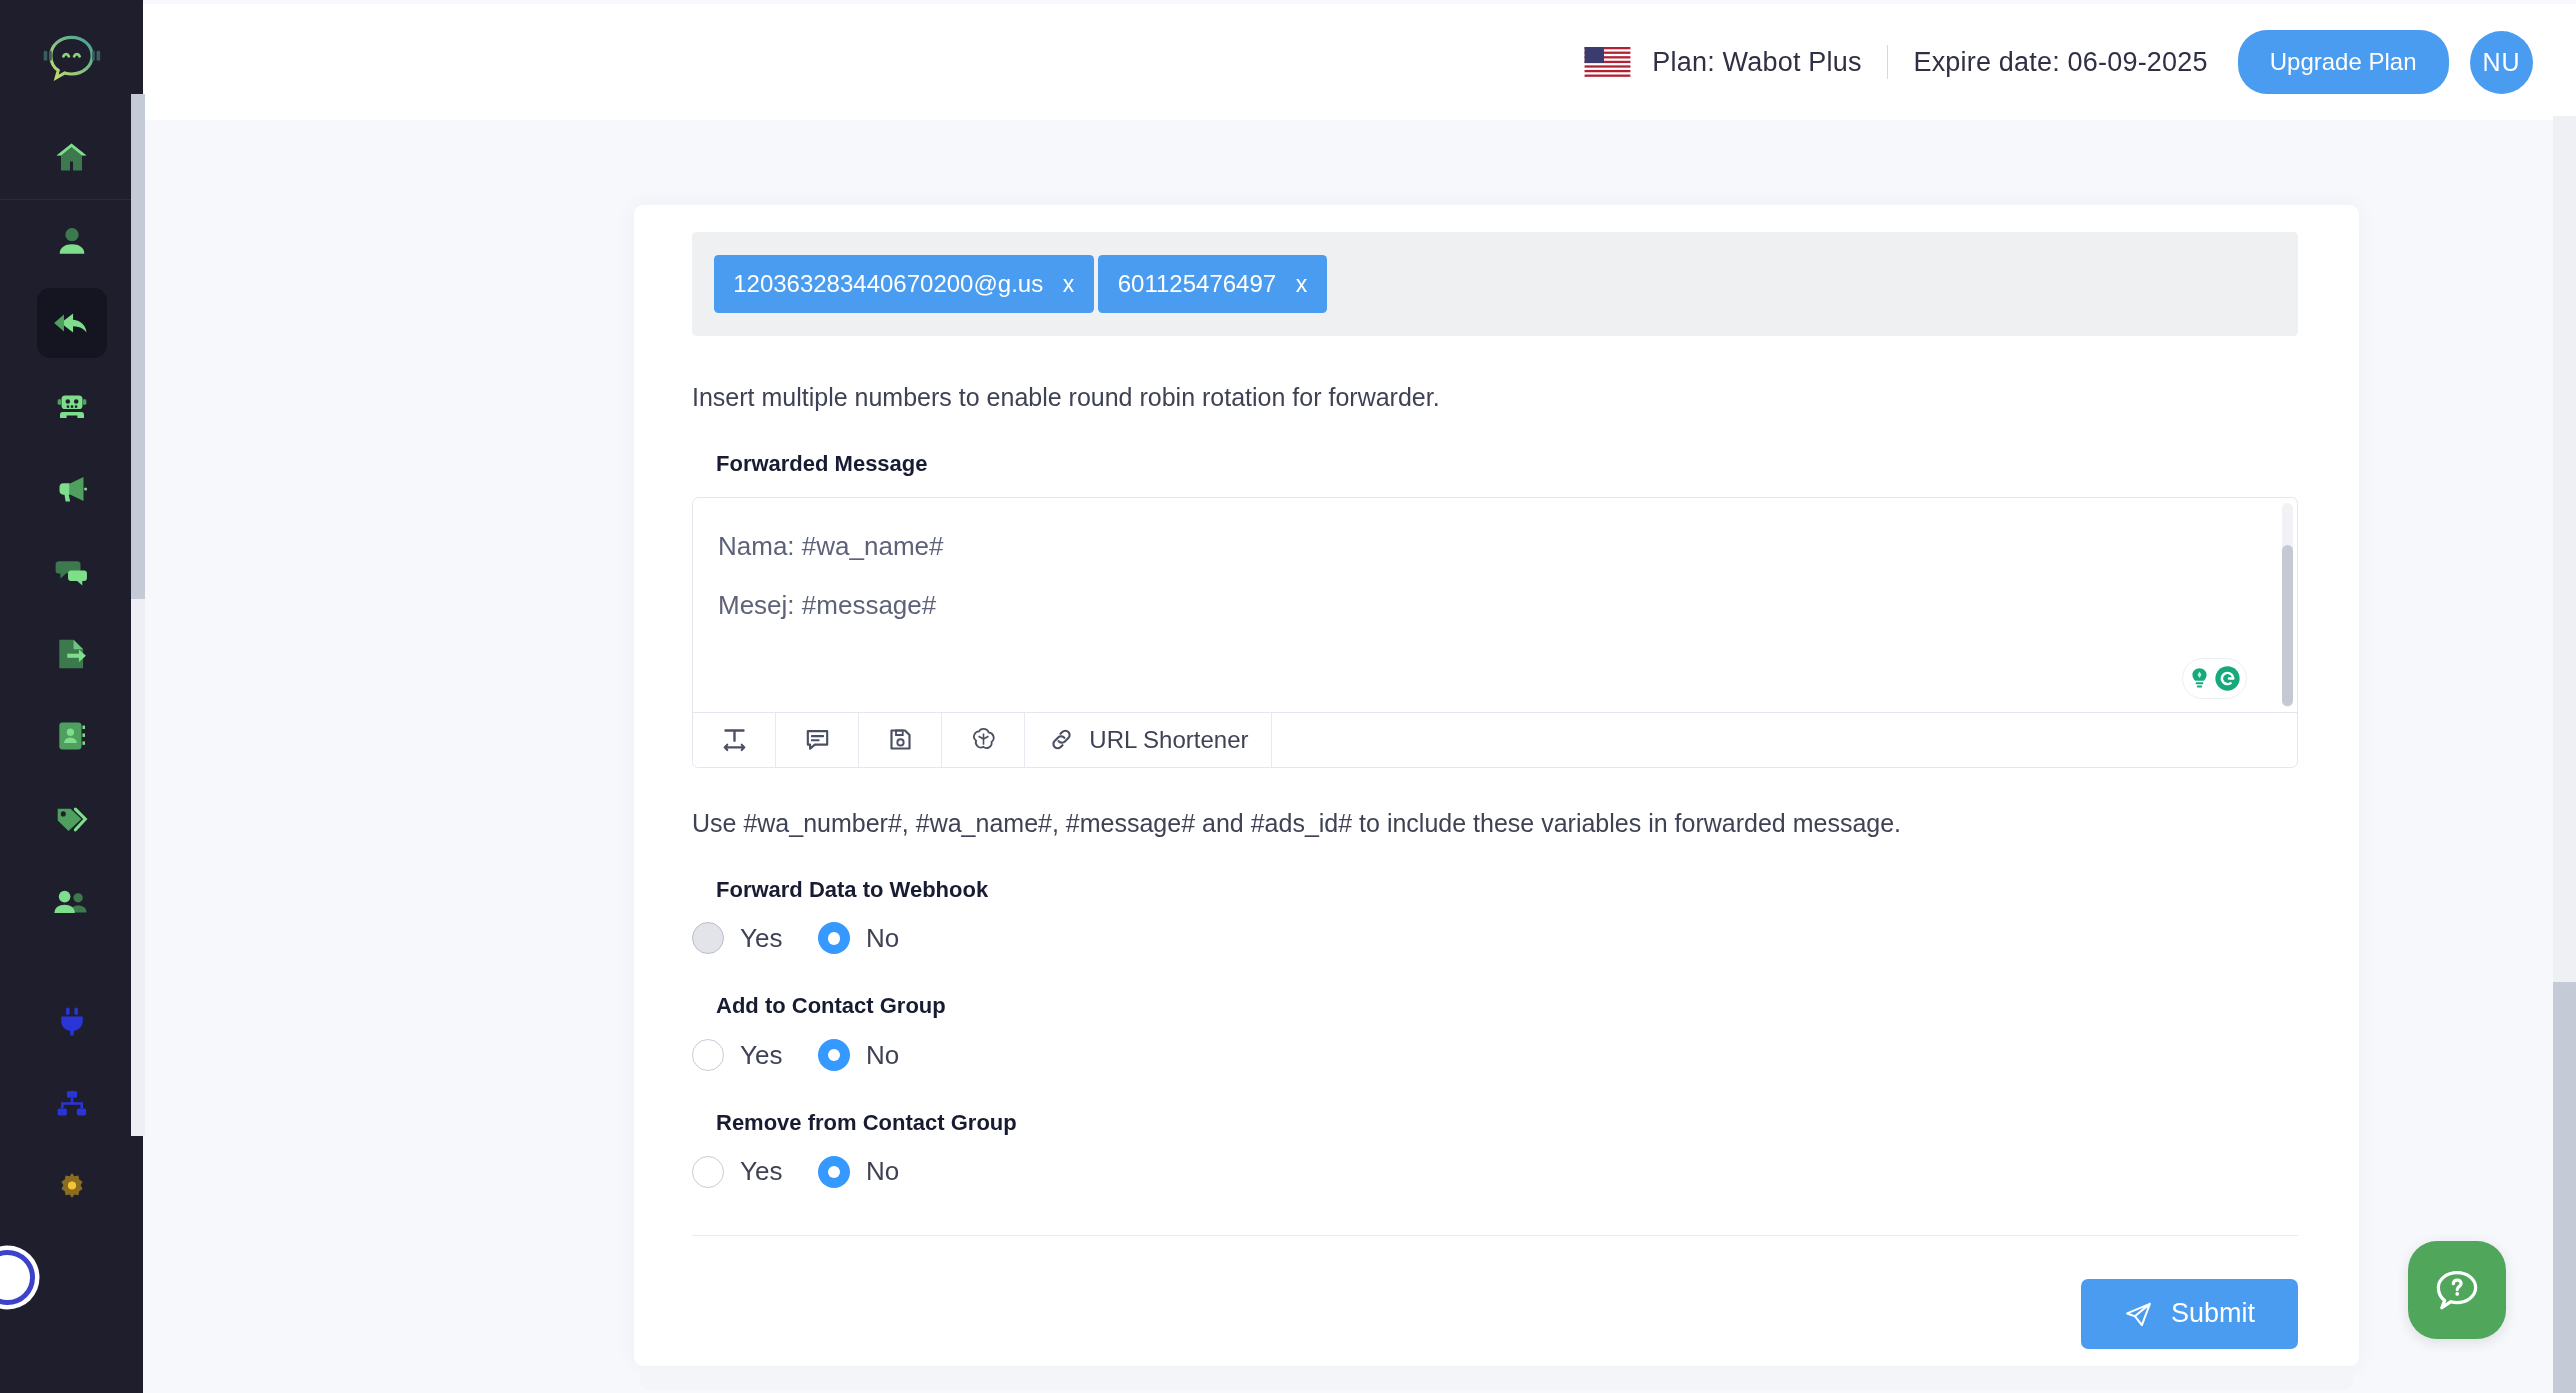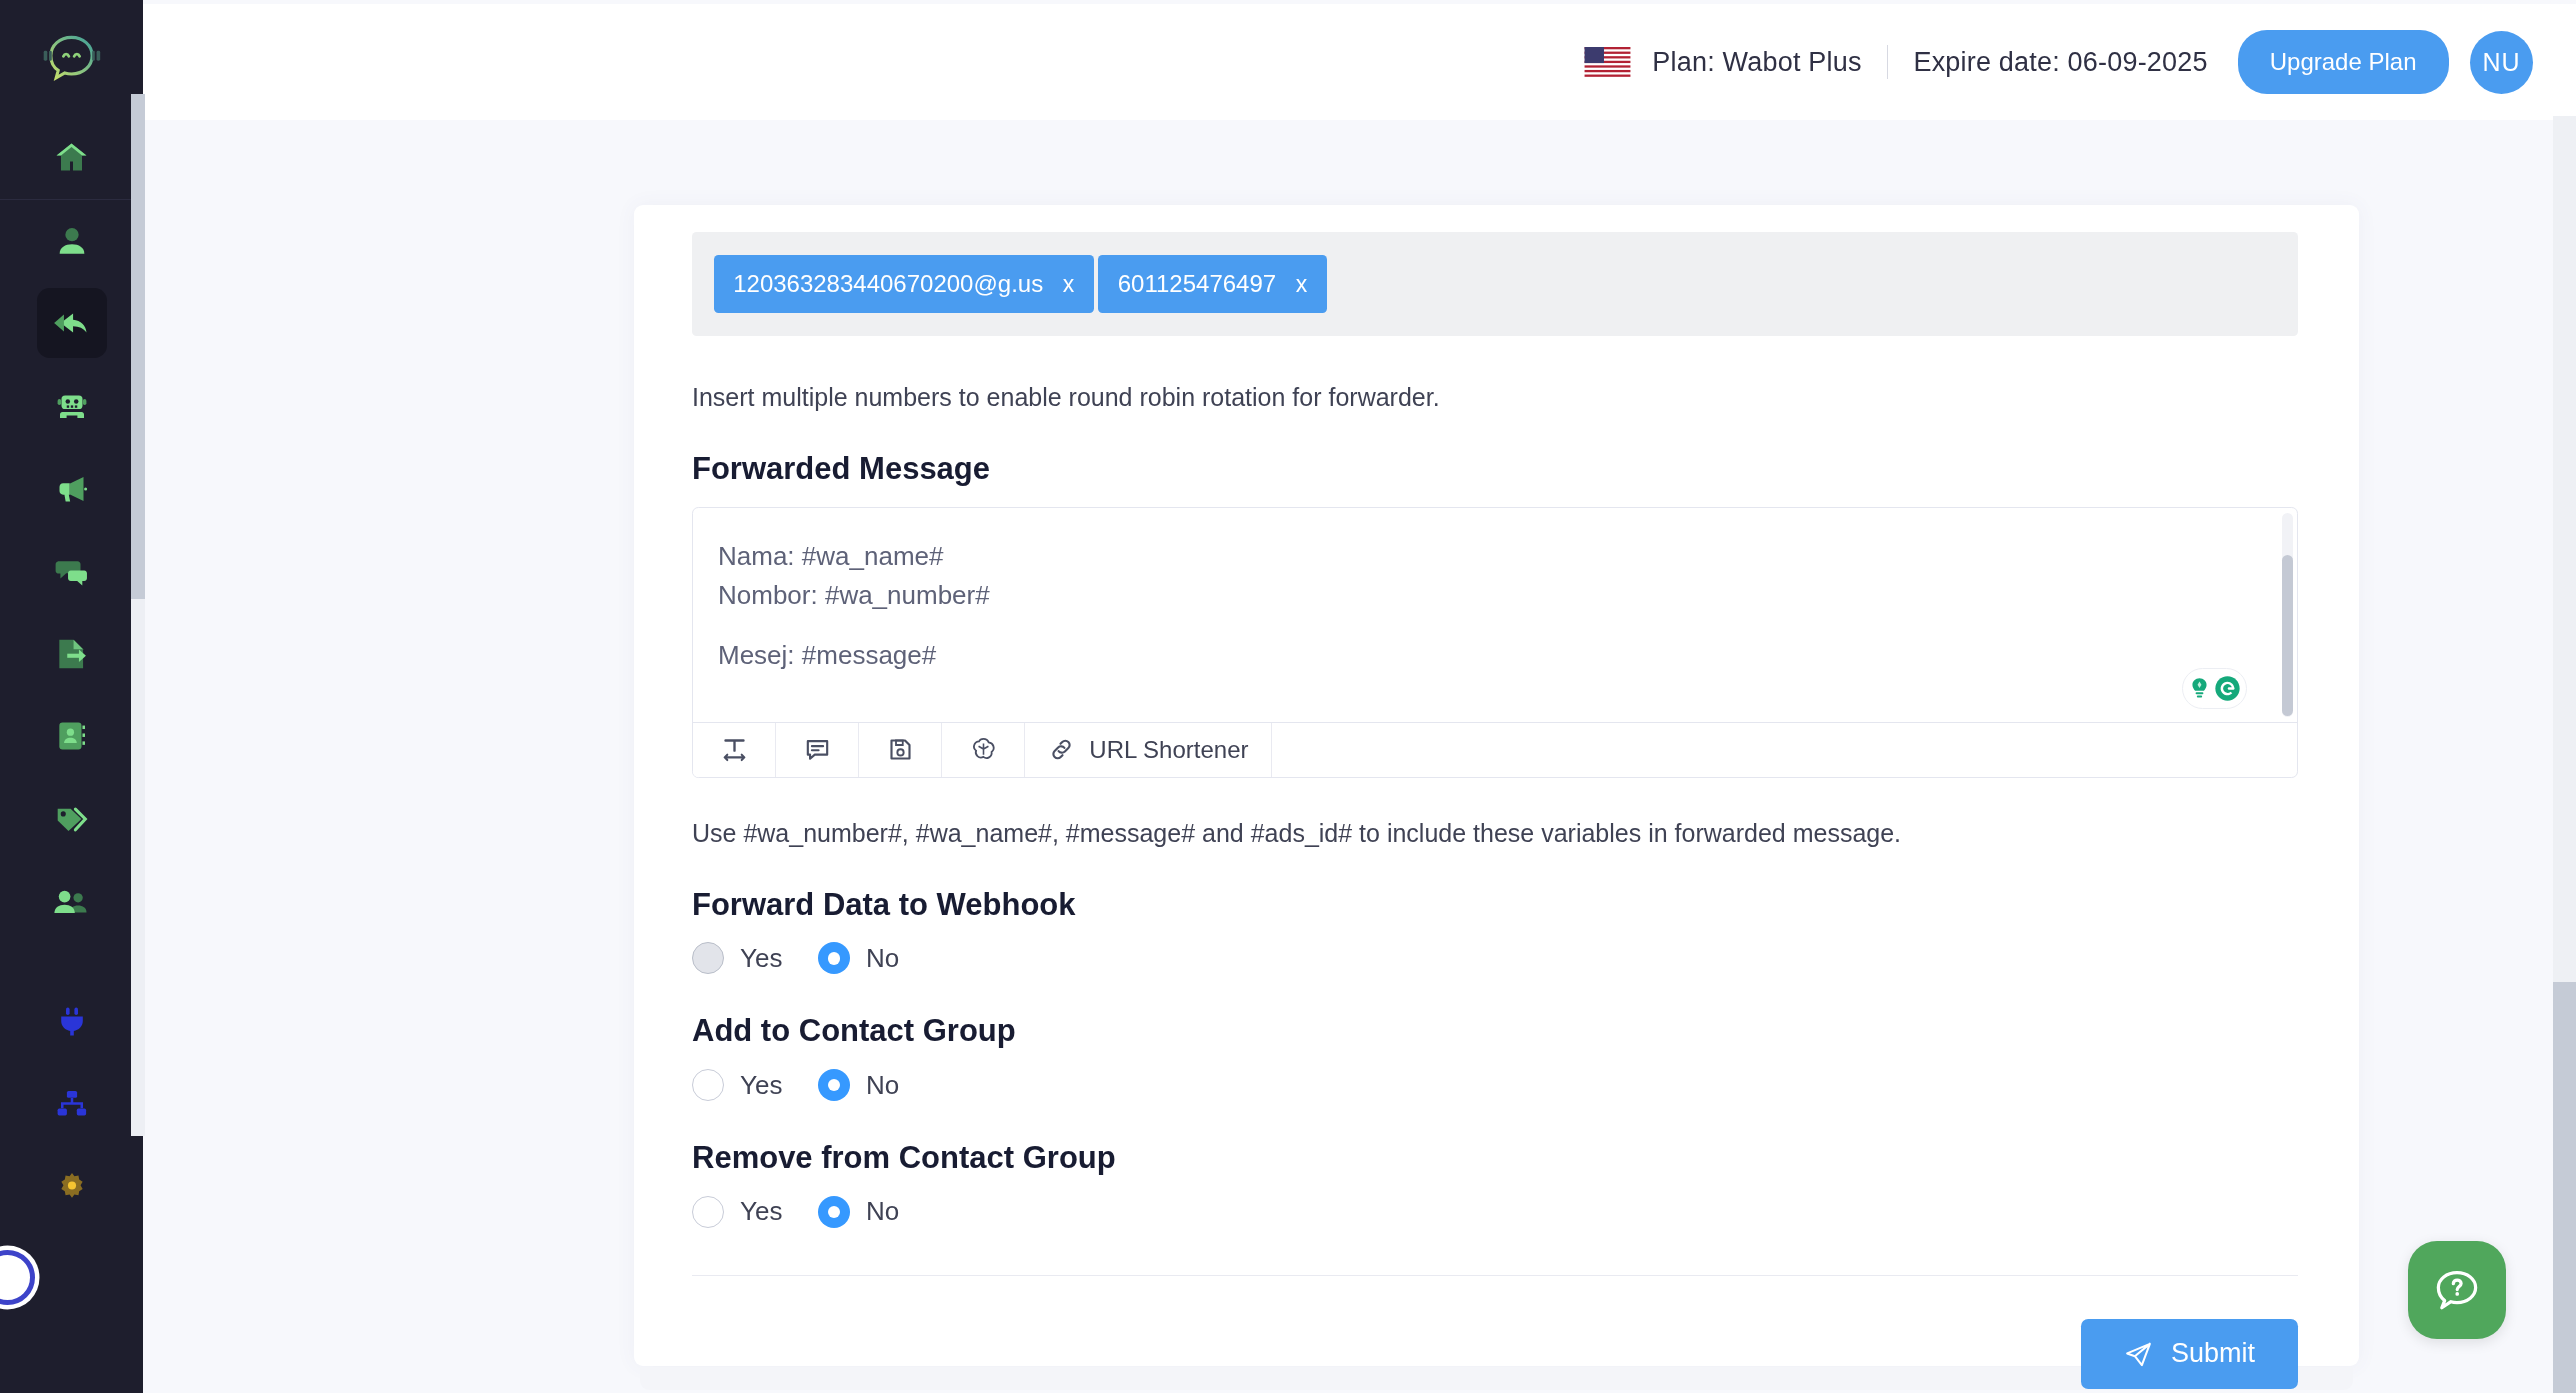--- a/index.html
+++ b/index.html
@@ -117,22 +117,22 @@
   }
   .tag-remove {
     margin-left: 19.7px; font-size: 23px; color: #ffffff; cursor: pointer;
   }
 
   .helper-text {
     font-size: 25px; color: #3f4254; margin-top: 47px;
   }
 
   .section-label {
-    font-size: 31px; font-weight: bold; color: #181c32;
-    margin-top: 39px; margin-bottom: 19.7px;
+    font-size: 22px; font-weight: bold; color: #181c32;
+    margin-top: 39px; margin-bottom: 19.7px; margin-left: 24px;
   }
 
   
   #message-editor {
     width: 1606px; border: 0.9px solid #e4e6ef; border-radius: 6.3px;
     background: #fff; position: relative; overflow: hidden;
   }
   #message-body {
     height: 214px; padding: 29px 36px 0 25px;
     font-size: 26px; color: #5e6278; line-height: 1.53;
@@ -407,21 +407,20 @@
       </span>
     </div>
 
     <div class="helper-text">Insert multiple numbers to enable round robin rotation for forwarder.</div>
 
     <div class="section-label">Forwarded Message</div>
 
     <div id="message-editor">
       <div id="message-body">
         <div>Nama: #wa_name#</div>
-        <div>Nombor: #wa_number#</div>
         <div class="blank-line"></div>
         <div>Mesej: #message#</div>
         <div id="editor-scroll-track"></div>
         <div id="editor-scroll-thumb"></div>
         <div id="grammarly-badge">
           <svg width="23" height="25" viewBox="0 0 26 28">
             <path d="M13 2.5c4.6 0 8 3.4 8 7.6 0 3.1-1.9 4.9-3 6.5h-10c-1.1-1.6-3-3.4-3-6.5 0-4.2 3.4-7.6 8-7.6z" fill="#15a97b"></path>
             <rect x="8.6" y="18.3" width="8.8" height="2.1" rx="1" fill="#15a97b"></rect>
             <rect x="10" y="22" width="6" height="2.1" rx="1" fill="#15a97b"></rect>
             <path d="M13 6.2l2.2 3.6L13 13.4l-2.2-3.6L13 6.2z" fill="#bff0dd"></path>

